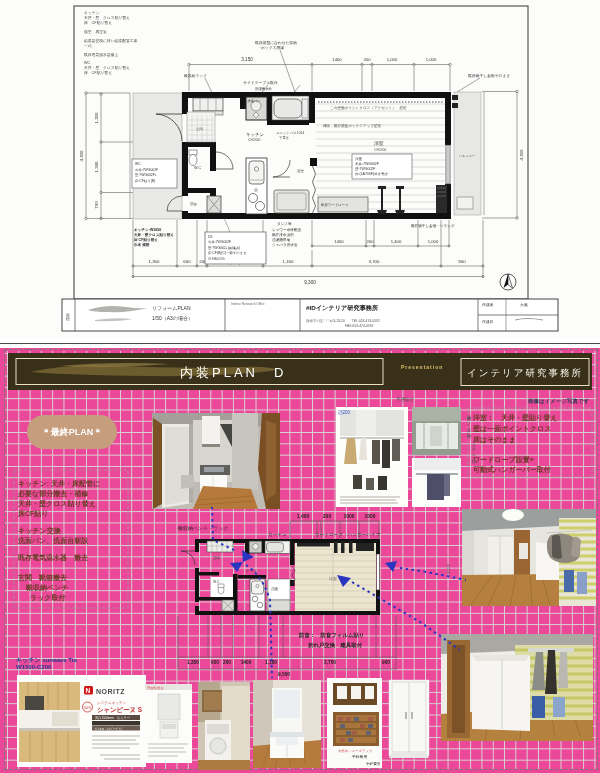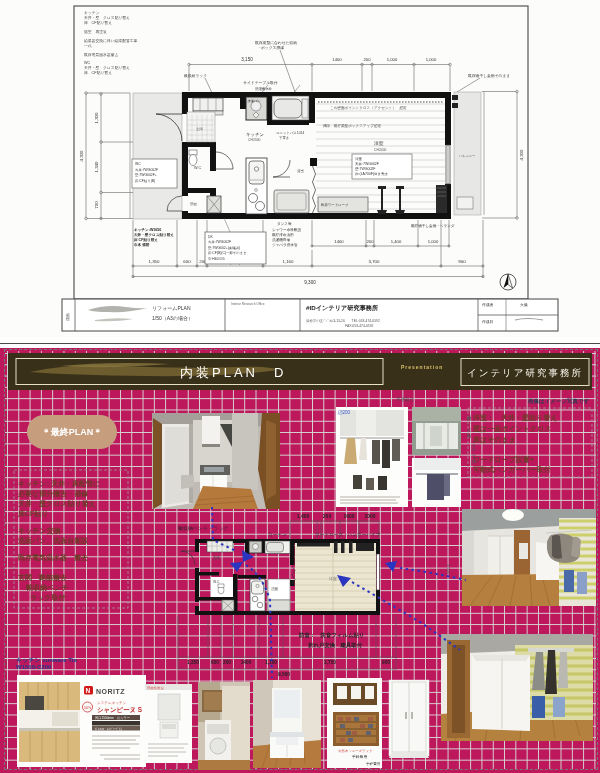--- a/index.html
+++ b/index.html
@@ -368,21 +368,21 @@
     <text x="482" y="306" font-size="3.8" fill="#333">作成者</text>
     <text x="520" y="306" font-size="3.8" fill="#333">大儀</text>
     <text x="482" y="323" font-size="3.8" fill="#333">作成日</text>
     <path d="M515 320 q12 -3 28 0" fill="none" stroke="#999" stroke-width="1.2"></path>
   </g>
 </svg>
 
 <div class="abs" style="left:0px;top:338px;width:600px;height:10px;background:#fff"></div>
 <div class="abs" style="left:0px;top:342.5px;width:600px;height:1.6px;background:#4a4a46"></div>
 
-<div class="abs" id="bottom" style="left:0px;top:348px;width:600px;height:425px;background:#be185d">
+<div class="abs" id="bottom" style="left:0px;top:348px;width:600px;height:425px;background:#ec4899">
 
   <div class="abs" style="left:5px;top:3px;width:591px;height:418px;background-image:linear-gradient(#d6d6d4 1px,transparent 1px),linear-gradient(90deg,#d6d6d4 1px,transparent 1px);background-size:11.3px 11.3px;background-position:2px 2px"></div>
 
   <div class="abs" style="left:4px;top:1px;width:592px;height:419px;border:1px dashed #777"></div>
   <svg class="abs" style="left:0;top:0" width="600" height="425" viewBox="0 348 600 425">
 
     <g id="BANNER">
       <rect x="8" y="353" width="584" height="37" fill="#39301a"></rect>
 
       <rect x="16" y="358.5" width="367" height="26" fill="none" stroke="#e7dfc6" stroke-width="1"></rect>

